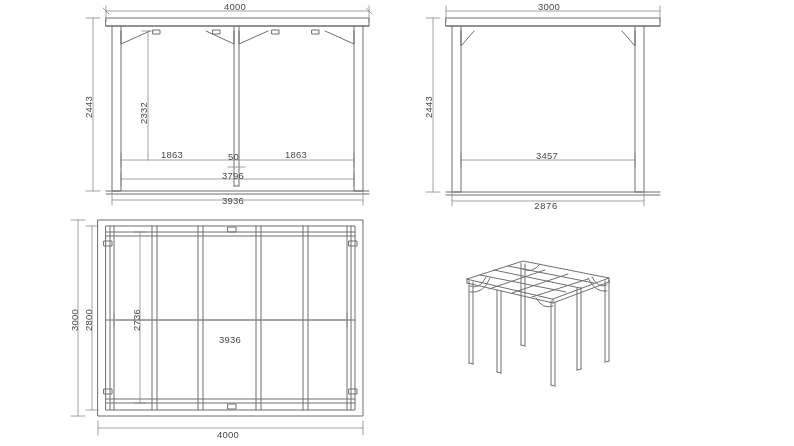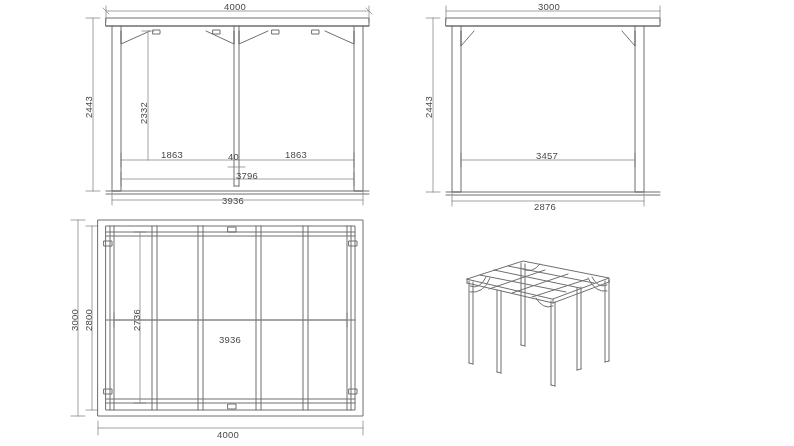--- a/index.html
+++ b/index.html
@@ -196,28 +196,28 @@
       </g>
 
     </g>
   </svg>
 
   <div class="dimtxt" style="left:224px;top:1px;">4000</div>
   <div class="dimtxt vert" style="left:83px;top:118px;">2443</div>
   <div class="dimtxt vert" style="left:138px;top:124px;">2332</div>
   <div class="dimtxt" style="left:161px;top:149px;">1863</div>
   <div class="dimtxt" style="left:285px;top:149px;">1863</div>
-  <div class="dimtxt" style="left:228px;top:151px;">40</div>
-  <div class="dimtxt" style="left:236px;top:170px;">3796</div>
+  <div class="dimtxt" style="left:228px;top:151px;">50</div>
+  <div class="dimtxt" style="left:222px;top:170px;">3796</div>
   <div class="dimtxt" style="left:222px;top:195px;">3936</div>
 
   <div class="dimtxt" style="left:538px;top:1px;">3000</div>
   <div class="dimtxt vert" style="left:423px;top:118px;">2443</div>
   <div class="dimtxt" style="left:536px;top:150px;">3457</div>
-  <div class="dimtxt" style="left:534px;top:201px;">2876</div>
+  <div class="dimtxt" style="left:534px;top:201px;font-family:Liberation Mono, monospace;">2876</div>
 
   <div class="dimtxt vert" style="left:69px;top:331px;">3000</div>
   <div class="dimtxt vert" style="left:83px;top:331px;">2800</div>
   <div class="dimtxt vert" style="left:131px;top:331px;">2736</div>
   <div class="dimtxt" style="left:219px;top:334px;">3936</div>
   <div class="dimtxt" style="left:217px;top:429px;">4000</div>
 
 </div>
 
 </body></html>

